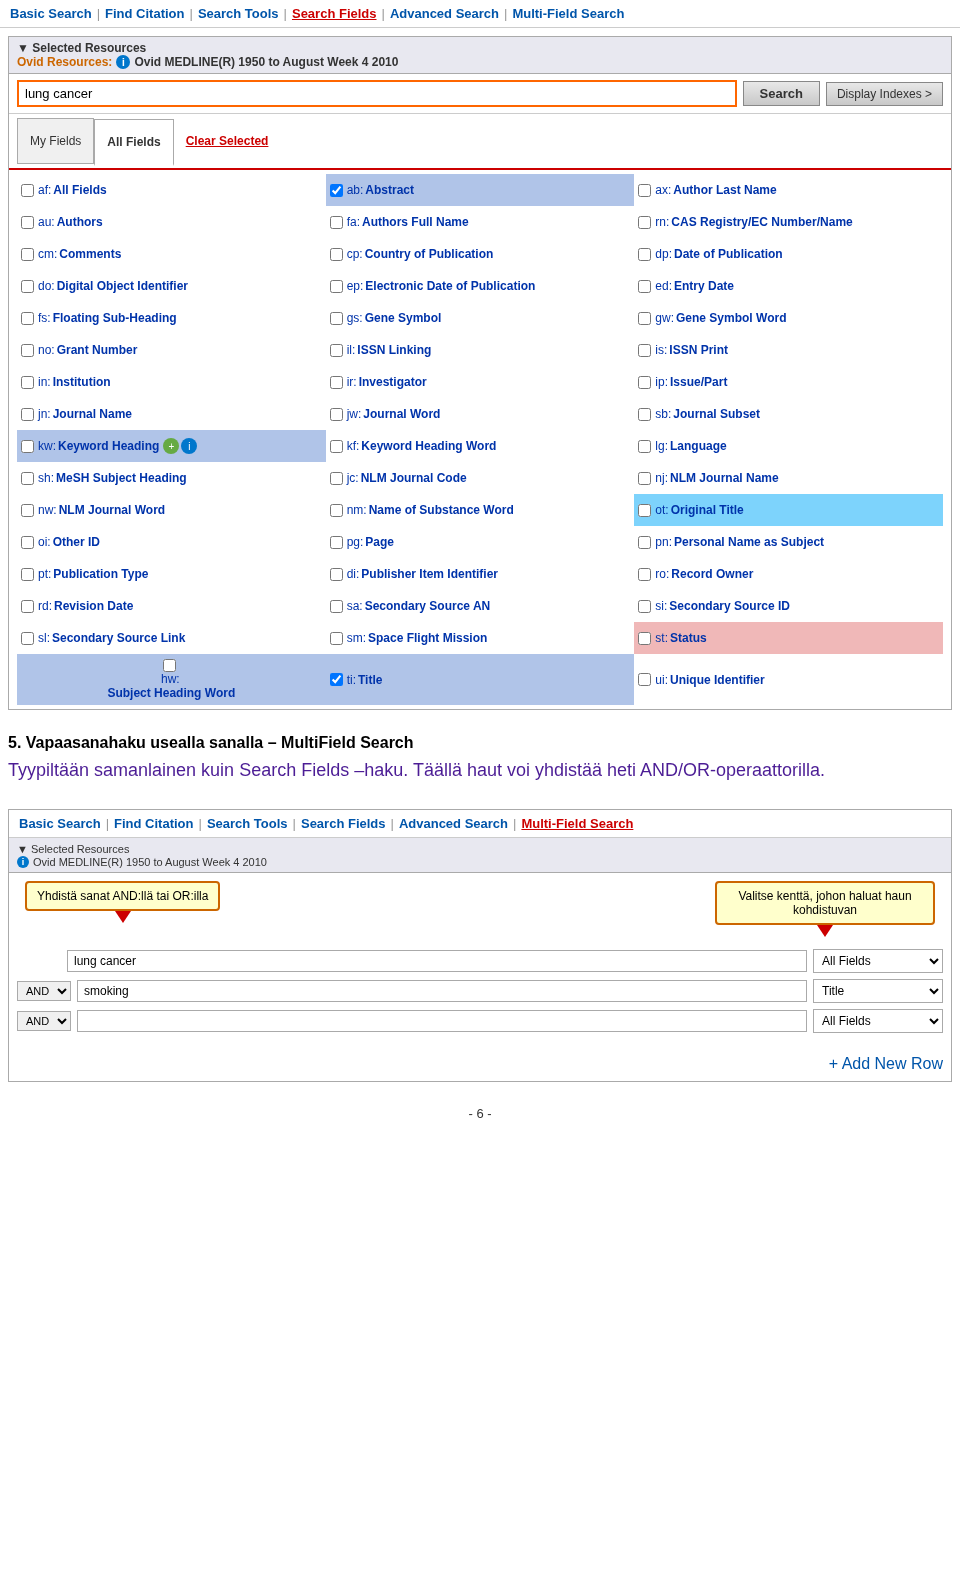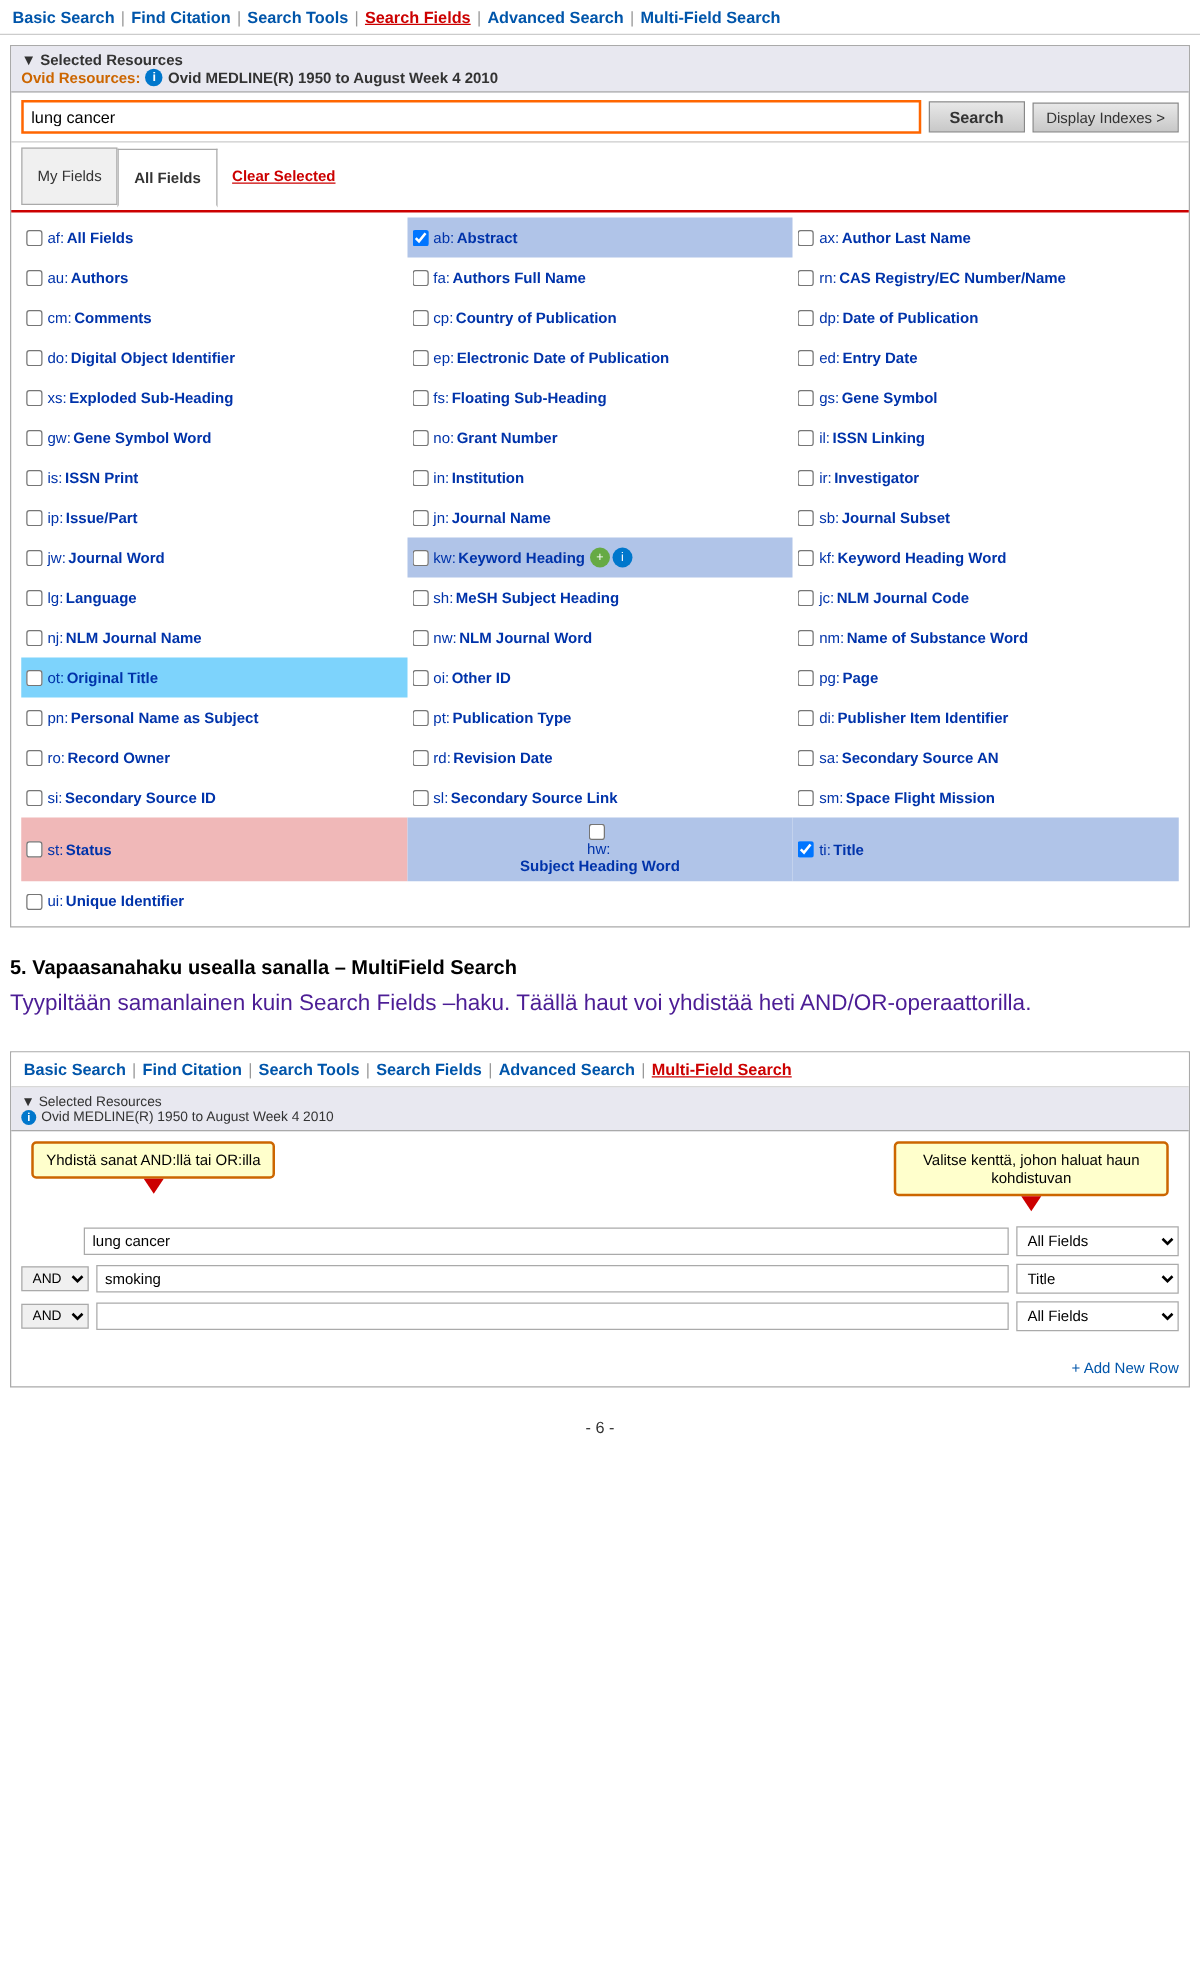--- a/index.html
+++ b/index.html
@@ -224,21 +224,21 @@
     }
     .mf-field-select {
       border: 1px solid #aaa;
       padding: 3px 4px;
       font-size: 12px;
       min-width: 130px;
       background: #fff;
     }
     .add-row-link {
       color: #0055aa;
-      font-size: 12px;
+      font-size: 16px;
       cursor: pointer;
       text-decoration: none;
       margin-top: 4px;
       display: inline-block;
     }
 
     .callout-left {
       background: #ffffaa;
       border: 2px solid #cc6600;
       padding: 6px 10px;
@@ -370,25 +370,20 @@
         <span class="field-code">ep:</span>
         <span class="field-name"> Electronic Date of Publication</span>
       </div>
       <div class="field-item">
         <input type="checkbox" style="">
         <span class="field-code">ed:</span>
         <span class="field-name"> Entry Date</span>
       </div>
       <div class="field-item">
         <input type="checkbox" style="">
-        <span class="field-code">xs:</span>
-        <span class="field-name"> Exploded Sub-Heading</span>
-      </div>
-      <div class="field-item">
-        <input type="checkbox" style="">
         <span class="field-code">fs:</span>
         <span class="field-name"> Floating Sub-Heading</span>
       </div>
       <div class="field-item">
         <input type="checkbox" style="">
         <span class="field-code">gs:</span>
         <span class="field-name"> Gene Symbol</span>
       </div>
       <div class="field-item">
         <input type="checkbox" style="">
@@ -425,27 +420,27 @@
         <span class="field-code">ip:</span>
         <span class="field-name"> Issue/Part</span>
       </div>
       <div class="field-item">
         <input type="checkbox" style="">
         <span class="field-code">jn:</span>
         <span class="field-name"> Journal Name</span>
       </div>
       <div class="field-item">
         <input type="checkbox" style="">
+        <span class="field-code">jw:</span>
+        <span class="field-name"> Journal Word</span>
+      </div>
+      <div class="field-item">
+        <input type="checkbox" style="">
         <span class="field-code">sb:</span>
         <span class="field-name"> Journal Subset</span>
-      </div>
-      <div class="field-item">
-        <input type="checkbox" style="">
-        <span class="field-code">jw:</span>
-        <span class="field-name"> Journal Word</span>
       </div>
       <div class="field-item" style="background: rgb(176, 196, 232);">
         <input type="checkbox" style="">
         <span class="field-code">kw:</span>
         <span class="field-name"> Keyword Heading</span>
         <span class="kw-badge">+</span>
         <span class="kw-info">i</span>
       </div>
       <div class="field-item">
         <input type="checkbox" style="">

